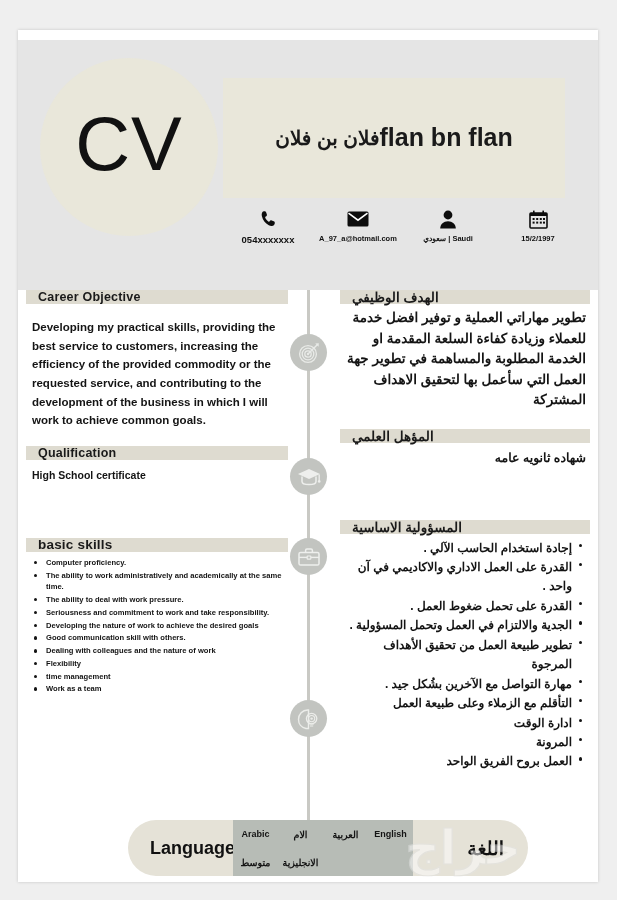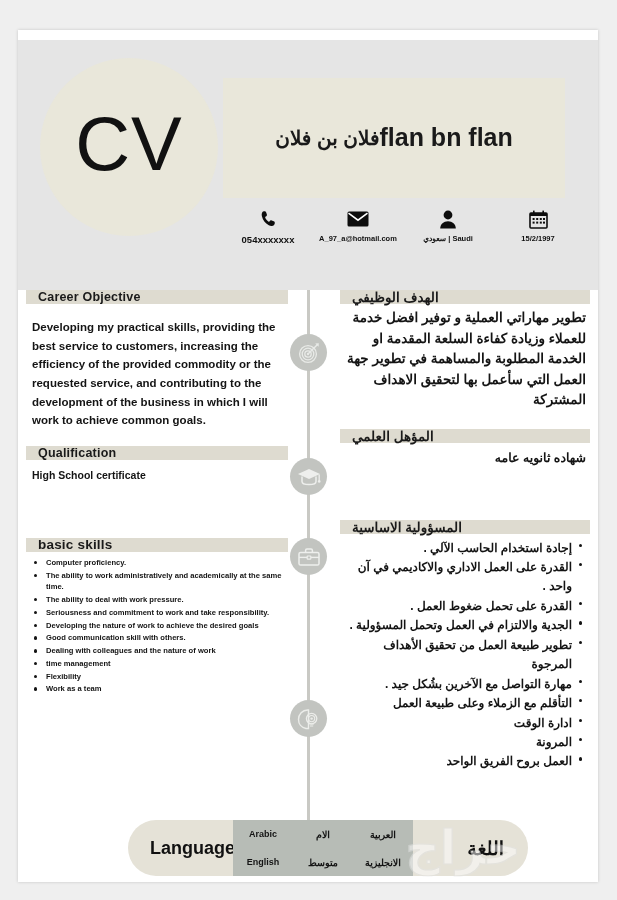--- a/index.html
+++ b/index.html
@@ -280,21 +280,21 @@
     font-weight: 700;
     color: #111;
     direction: rtl;
   }
   .lang-grid {
     position: absolute;
     left: 105px; top: 0;
     width: 180px; height: 56px;
     background: #b7bcb6;
     display: grid;
-    grid-template-columns: 1fr 1fr 1fr;
+    grid-template-columns: 1fr 1fr 1fr 1fr;
     grid-template-rows: 1fr 1fr;
     align-items: center;
   }
   .lang-grid span {
     font-size: 9px;
     font-weight: 700;
     color: #141414;
     text-align: center;
     padding: 0 2px;
   }
@@ -443,22 +443,22 @@
         <span class="sec-title-en" style="font-size:13.5px;">basic skills</span>
       </div>
       <ul class="skills-en">
           <li>Computer proficiency.</li>
           <li>The ability to work administratively and academically at the same time.</li>
           <li>The ability to deal with work pressure.</li>
           <li>Seriousness and commitment to work and take responsibility.</li>
           <li>Developing the nature of work to achieve the desired goals</li>
           <li>Good communication skill with others.</li>
           <li>Dealing with colleagues and the nature of work</li>
+          <li>Flexibility</li>
           <li>time management</li>
-          <li>Flexibility</li>
           <li>Work as a team</li>
         </ul>
 
     </div>
 
     <div class="col-right">
 
       <div class="sec-bar rtl">
         <span class="sec-title-ar">الهدف الوظيفي</span>
       </div>

